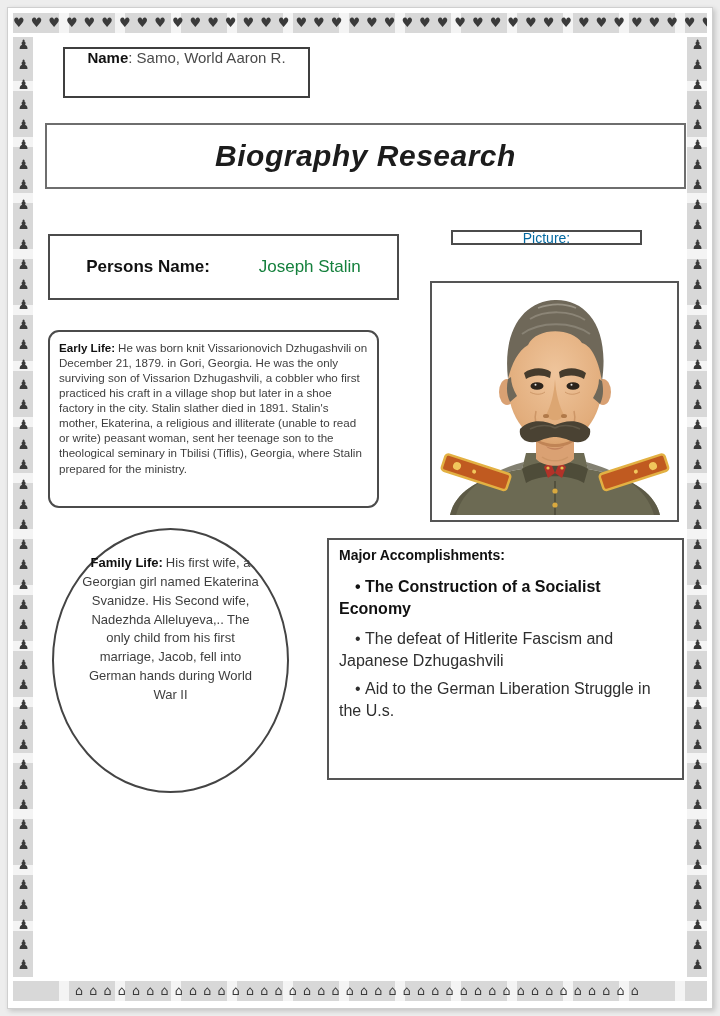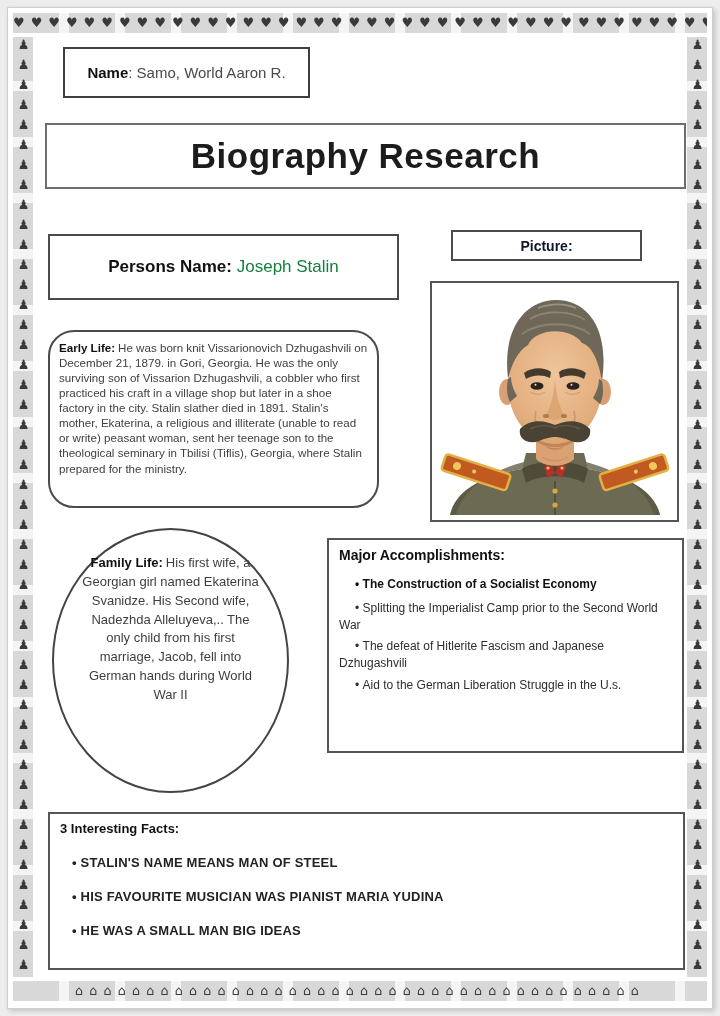--- a/index.html
+++ b/index.html
@@ -15,46 +15,46 @@
   .strip.top{top:13px;}
   .strip.bottom{top:981px;}
   .strip.v{width:20px;top:37px;height:940px;letter-spacing:5px;
            writing-mode:vertical-rl;text-orientation:upright;line-height:20px;
            background:repeating-linear-gradient(0deg,#d8d8d8 0 46px,#f4f4f4 46px 56px);}
   .strip.left{left:13px;}
   .strip.right{left:687px;}
 
   .box{position:absolute;border:2px solid #4b4b4b;background:#fff;box-sizing:border-box;}
 
-  #name-box{left:63px;top:47px;width:247px;height:51px;display:flex;align-items:center;
+  #name-box{left:63px;top:47px;width:247px;height:51px;display:flex;
             justify-content:center;font-size:15px;color:#4a4a4a;border-color:#3f3f3f;}
   #title-box{left:45px;top:123px;width:641px;height:66px;display:flex;align-items:center;
              justify-content:center;border-color:#6e6e6e;}
-  .title-text{font-size:35px;font-weight:bold;color:#1c1c1c;letter-spacing:.5px;}
+  .title-text{font-size:30px;font-weight:bold;color:#1c1c1c;letter-spacing:.5px;font-style:italic;}
 
   #person-box{left:48px;top:234px;width:351px;height:66px;display:flex;align-items:center;
-              justify-content:center;font-size:17px;}
+              justify-content:center;font-size:17px;gap:22px;}
   .red-text{color:#15803d;}
 
-  #picture-label-box{left:451px;top:230px;width:191px;height:31px;display:flex;align-items:center;
-                     justify-content:center;font-size:14px;font-weight:bold;color:#0f172a;}
+  #picture-label-box{left:451px;top:230px;width:191px;height:15px;display:flex;align-items:center;
+                     justify-content:center;font-size:14px;font-weight:normal;color:#0369a1;}
   #picture-frame{left:430px;top:281px;width:249px;height:241px;display:flex;align-items:center;
                  justify-content:center;border-color:#555;}
 
-  #early-box{left:48px;top:330px;width:331px;height:178px;border-radius:26px;
+  #early-box{left:48px;top:330px;width:331px;height:178px;border-radius:11px;
              padding:8px 9px;font-size:11.6px;line-height:1.3;color:#3e3e3e;}
   .lead{font-weight:bold;color:#101010;margin-right:3px;}
 
   #family-circle{left:52px;top:528px;width:237px;height:265px;border-radius:50%;
                  display:flex;align-items:flex-start;justify-content:center;text-align:center;
                  padding:24px 28px;font-size:13px;line-height:1.45;color:#3e3e3e;border-color:#444;}
 
-  #acc-box{left:327px;top:538px;width:357px;height:215px;padding:7px 10px;border-color:#555;}
+  #acc-box{left:327px;top:538px;width:357px;height:242px;padding:7px 10px;border-color:#555;}
   .acc-title{font-size:14px;font-weight:bold;color:#111;margin:0 0 13px 0;}
-  .acc-item{font-size:12px;line-height:1.4;color:#2e2e2e;margin:0 0 5px 0;text-indent:16px;}
+  .acc-item{font-size:16px;line-height:1.4;color:#2e2e2e;margin:0 0 5px 0;text-indent:16px;}
   .acc-item::before{content:"\2022\00a0";}
   .acc-item.bold{font-weight:bold;color:#111;margin-bottom:7px;}
 
   #facts-box{left:48px;top:812px;width:637px;height:158px;padding:7px 10px;border-color:#555;}
   .facts-title{font-size:13px;font-weight:bold;color:#111;margin:0;}
   .fact-item{font-size:13px;font-weight:bold;color:#222;margin:19px 0 0 0;text-indent:12px;letter-spacing:.2px;}
   .fact-item::before{content:"\2022\00a0";}
 </style>
 </head>
 <body>
@@ -164,24 +164,17 @@
 
   <div class="box" id="family-circle">
     <div>
       <span class="lead">Family Life:</span><span>His first wife, a Georgian girl named Ekaterina Svanidze. His Second wife, Nadezhda Alleluyeva,.. The only child from his first marriage, Jacob, fell into German hands during World War II</span>
     </div>
   </div>
 
   <div class="box" id="acc-box">
     <p class="acc-title">Major Accomplishments:</p>
     <p class="acc-item bold">The Construction of a Socialist Economy</p>
-    <p class="acc-item">Splitting the Imperialist Camp prior to the Second World War</p>
     <p class="acc-item">The defeat of Hitlerite Fascism and Japanese Dzhugashvili</p>
     <p class="acc-item">Aid to the German Liberation Struggle in the U.s.</p>
   </div>
 
-  <div class="box" id="facts-box">
-    <p class="facts-title">3 Interesting Facts:</p>
-    <p class="fact-item">STALIN'S NAME MEANS MAN OF STEEL</p>
-    <p class="fact-item">HIS FAVOURITE MUSICIAN WAS PIANIST MARIA YUDINA</p>
-    <p class="fact-item">HE WAS A SMALL MAN BIG IDEAS</p>
-  </div>
 </div>
 
 </body></html>

